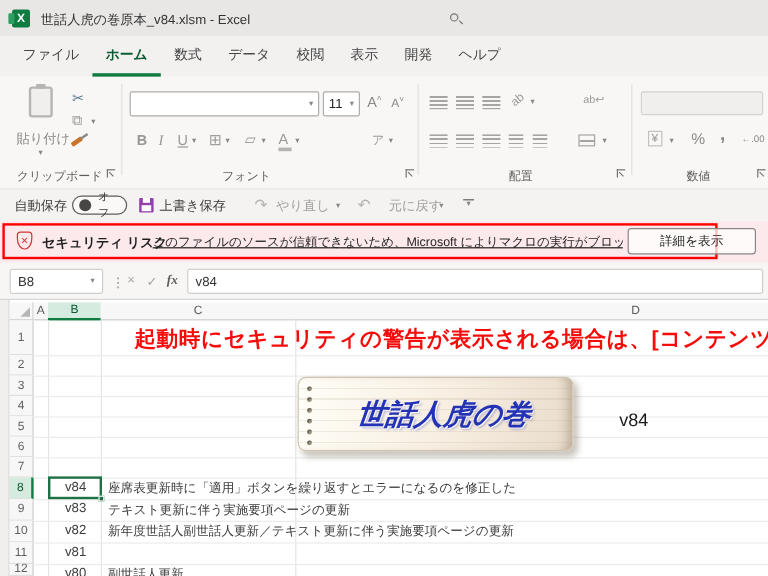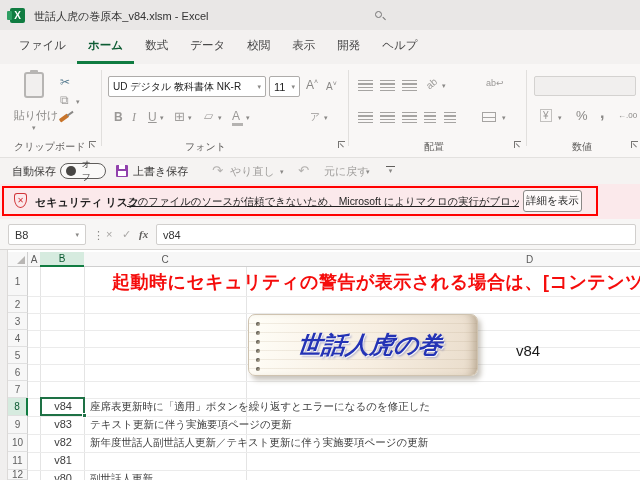--- a/index.html
+++ b/index.html
@@ -58,21 +58,21 @@
   .qarrow { font-size:13px; color:#b3b1af; line-height:1; }
   .ovf-line { width:9px; height:1px; background:#605e5c; }
 
   
   .banner { left:0; top:184px; width:640px; height:35px; background:#FBE9EB; }
   .annot { left:2px; top:2px; width:596px; height:30px; border:2px solid #FF0000; }
   .shield { left:14px; top:9px; width:13px; height:15px; border:1.5px solid #d13438; border-radius:3px 3px 50% 50%/3px 3px 60% 60%;
             color:#d13438; font-size:8px; line-height:13px; text-align:center; }
   .sec-title { left:35px; top:11px; font-size:11px; font-weight:bold; color:#1f1f1f; white-space:nowrap; }
   .sec-msg { left:127px; top:11px; width:392px; font-size:10.4px; color:#1f1f1f; text-decoration:underline; white-space:nowrap; overflow:hidden; }
-  .sec-btn { left:523px; top:6px; height:22px; padding:0 2px; background:rgba(255,255,255,.75); border:1px solid #8a8886;
+  .sec-btn { left:523px; top:6px; height:22px; padding:0 26px; background:rgba(255,255,255,.75); border:1px solid #8a8886;
              border-radius:3px; font-size:10.5px; color:#242424; display:flex; align-items:center; white-space:nowrap; }
 
   
   .fbar { left:0; top:219px; width:640px; height:31px; background:#f7f6f5; border-bottom:1px solid #d8d6d4; }
   .namebox { left:8px; top:5px; width:78px; height:21px; background:#fff; border:1px solid #d1cfcd; border-radius:2px;
              display:flex; align-items:center; padding:0 6px; font-size:11px; color:#333; }
   .namebox .dd { margin-left:auto; }
   .kebab { left:93px; top:10px; font-size:11px; color:#8a8886; }
   .fbtn { top:9px; font-size:11px; color:#a8a6a4; }
   .fx { font-family:"Liberation Serif","DejaVu Serif",serif; font-style:italic; font-weight:bold; color:#5f5d5b; }
@@ -145,21 +145,20 @@
     <div class="abs" style="left:8px; top:44px; width:56px; text-align:center; font-size:11px; color:#8a8886;">貼り付け</div>
     <div class="abs dd" style="left:32px; top:60px;">▾</div>
     <div class="abs ricon" style="left:60px; top:12px; color:#577b8f;">✂</div>
     <div class="abs ricon" style="left:60px; top:30px;">⧉</div>
     <div class="abs dd" style="left:76px; top:34px;">▾</div>
     <div class="abs brush" style="left:59px; top:52px;"></div>
     <div class="abs glabel" style="left:14px; top:76px;">クリップボード</div>
     <div class="abs dlg" style="left:89px; top:77px;"></div>
 
     <div class="abs combo" style="left:108px; top:12px; width:158px;">
-      <span style="overflow:hidden; white-space:nowrap;">UD デジタル 教科書体 NK-R</span>
       <span class="dd">▾</span>
     </div>
     <div class="abs combo" style="left:269px; top:12px; width:31px; font-size:11px;">
       <span>11</span>
       <span class="dd">▾</span>
     </div>
     <div class="abs" style="left:306px; top:14px; font-size:12px; color:#8a8886;">
       <span>A</span><span style="font-size:7px; vertical-align:super;">˄</span>
     </div>
     <div class="abs" style="left:326px; top:16px; font-size:10px; color:#8a8886;">

